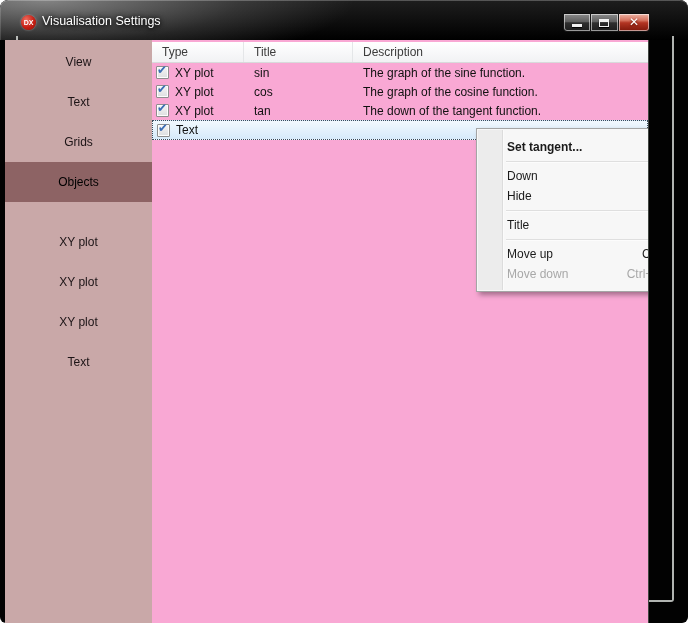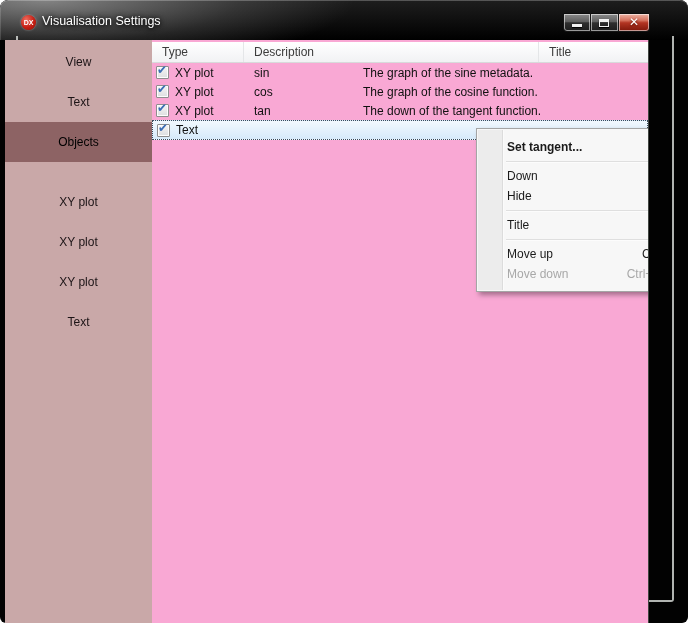--- a/index.html
+++ b/index.html
@@ -106,45 +106,46 @@
     </div>
   </div>
 
   <div class="rim"></div>
 
   <div class="client">
 
     <div class="sidebar">
       <div class="side-item">View</div>
       <div class="side-item">Text</div>
+      <div class="side-item">Grids</div>
       <div class="side-item selected">Objects</div>
       <div class="side-spacer"></div>
       <div class="side-item">XY plot</div>
       <div class="side-item">XY plot</div>
       <div class="side-item">XY plot</div>
       <div class="side-item">Text</div>
     </div>
 
     <div class="main">
 
       <div class="lv-header">
         <div class="hcell w-type">Type</div>
+        <div class="hcell w-title">Title</div>
         <div class="hcell w-desc">Description</div>
-        <div class="hcell w-title">Title</div>
       </div>
 
       <div class="lv-row">
         <div class="cell type w-type">
           <span class="cb">
             <span class="chk">✔</span>
           </span>
           <span>XY plot</span>
         </div>
         <div class="cell w-title">sin</div>
-        <div class="cell w-desc">The graph of the sine metadata.</div>
+        <div class="cell w-desc">The graph of the sine function.</div>
       </div>
 
       <div class="lv-row">
         <div class="cell type w-type">
           <span class="cb">
             <span class="chk">✔</span>
           </span>
           <span>XY plot</span>
         </div>
         <div class="cell w-title">cos</div>

